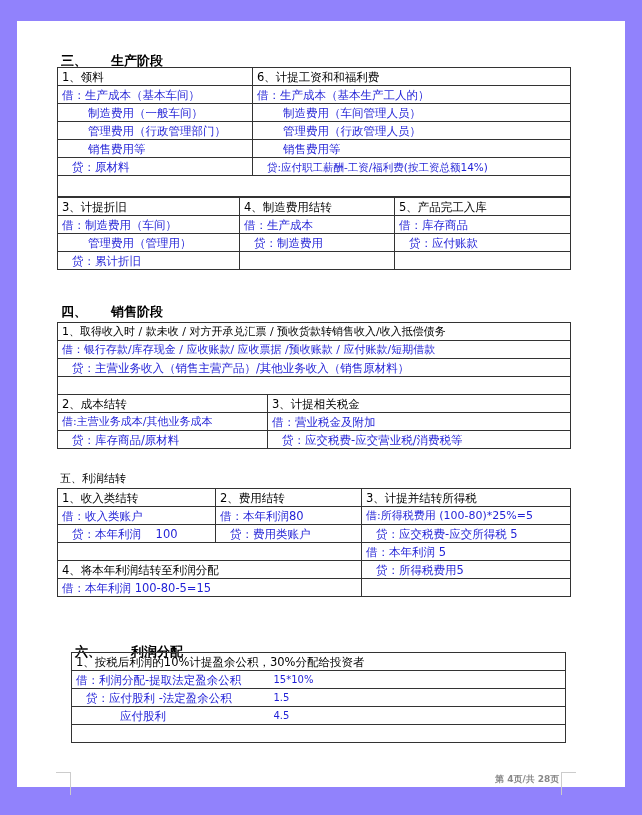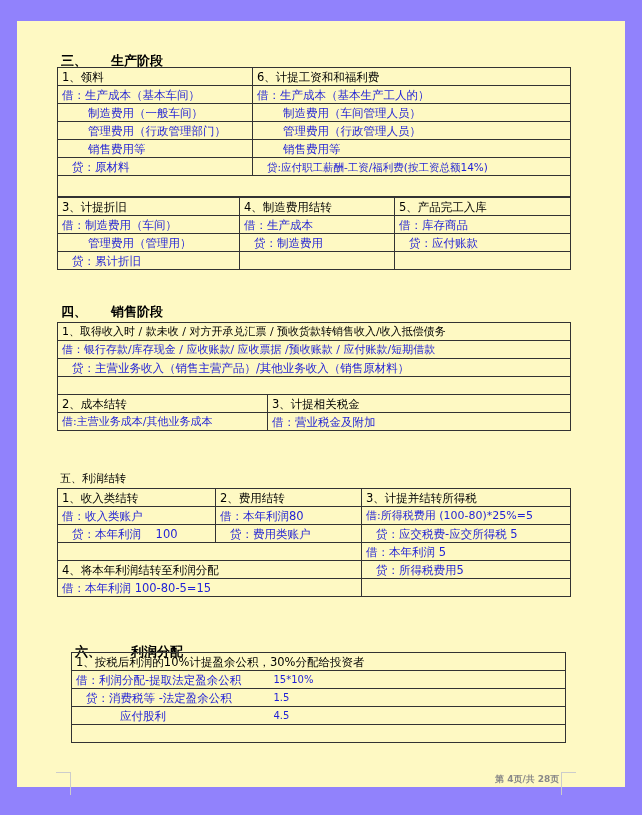--- a/index.html
+++ b/index.html
@@ -1,18 +1,18 @@
 <!DOCTYPE html>
 <html><head>
 <meta charset="utf-8">
 <style>
   html, body { margin:0; padding:0; }
   body { width:642px; height:815px; background:#9182fc; position:relative; overflow:hidden;
          font-family:"DejaVu Sans", "Liberation Sans", sans-serif; }
-  .page { position:absolute; left:17px; top:21px; width:608px; height:766px; background:#fef9c3; }
+  .page { position:absolute; left:17px; top:21px; width:608px; height:766px; background:#ffffff; }
   .abs { position:absolute; }
   .h { font-weight:bold; font-size:13px; color:#000; white-space:pre; line-height:16px; }
   .h5 { font-size:11px; color:#000; line-height:14px; }
   table.t { position:absolute; border-collapse:collapse; table-layout:fixed; }
   table.t td { border:1px solid #333; padding:0 4px; height:17px; font-size:11.5px; line-height:16px;
                white-space:nowrap; overflow:hidden; vertical-align:middle; }
   .k { color:#000; }
   .b { color:#1f1fd6; }
   .ind1 { padding-left:14px !important; }
   .ind2 { padding-left:30px !important; }
@@ -114,20 +114,24 @@
           <td colspan="2" style="height:17px;"></td>
         </tr>
     <tr>
       <td class="k">2、成本结转</td>
       <td class="k">3、计提相关税金</td>
     </tr>
     <tr>
       <td class="b" style="font-size:11px;">借:主营业务成本/其他业务成本</td>
       <td class="b">借：营业税金及附加</td>
     </tr>
+    <tr>
+      <td class="b ind1">贷：库存商品/原材料</td>
+      <td class="b ind1">贷：应交税费-应交营业税/消费税等</td>
+    </tr>
   </tbody>
     </table>
 
   <div class="abs h5" style="left:43px; top:451px;">五、利润结转</div>
 
   <table class="t outer" style="left:40px; top:467px; width:513px;">
     <colgroup>
         <col style="width:158px">
         <col style="width:146px">
         <col style="width:209px">
@@ -172,21 +176,21 @@
       </colgroup>
     <tbody>
         <tr>
           <td colspan="2" class="k">1、按税后利润的10%计提盈余公积，30%分配给投资者</td>
         </tr>
     <tr>
       <td class="b" style="border-right:none;">借：利润分配-提取法定盈余公积</td>
       <td class="b" style="border-left:none; font-size:10px;">15*10%</td>
     </tr>
     <tr>
-      <td class="b ind1" style="border-right:none;">贷：消费税等 -法定盈余公积</td>
+      <td class="b ind1" style="border-right:none;">贷：应付股利 -法定盈余公积</td>
       <td class="b" style="border-left:none; font-size:10px;">1.5</td>
     </tr>
     <tr>
       <td class="b" style="border-right:none; padding-left:48px;">应付股利</td>
       <td class="b" style="border-left:none; font-size:10px;">4.5</td>
     </tr>
     <tr>
           <td colspan="2"></td>
         </tr>
   </tbody>

